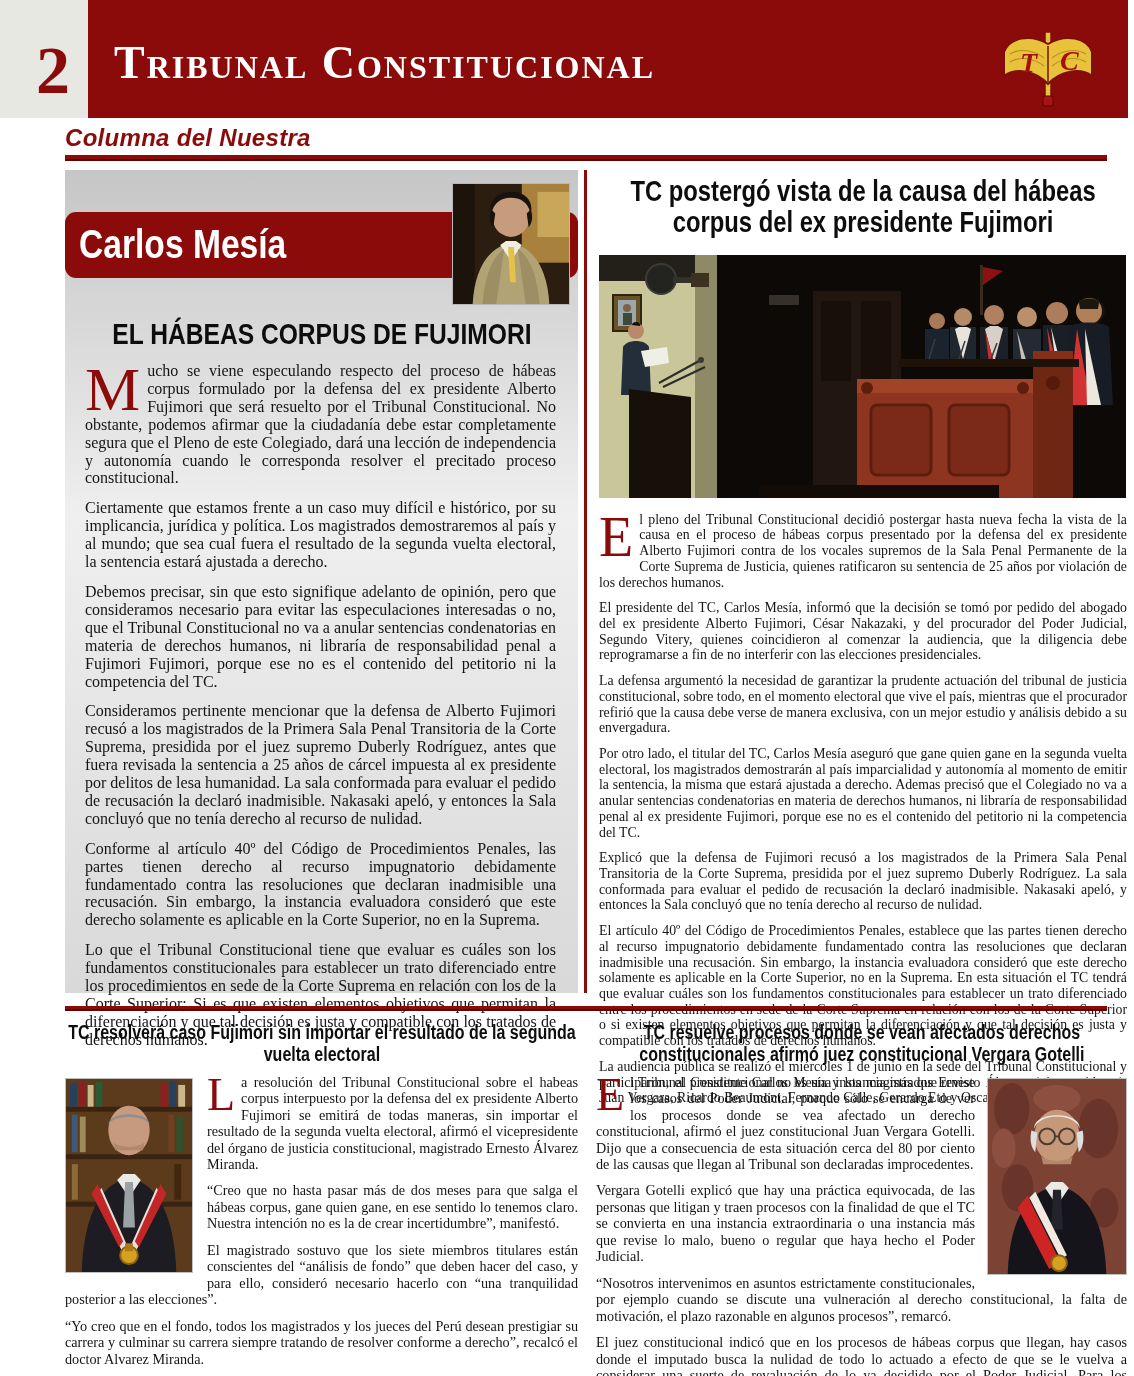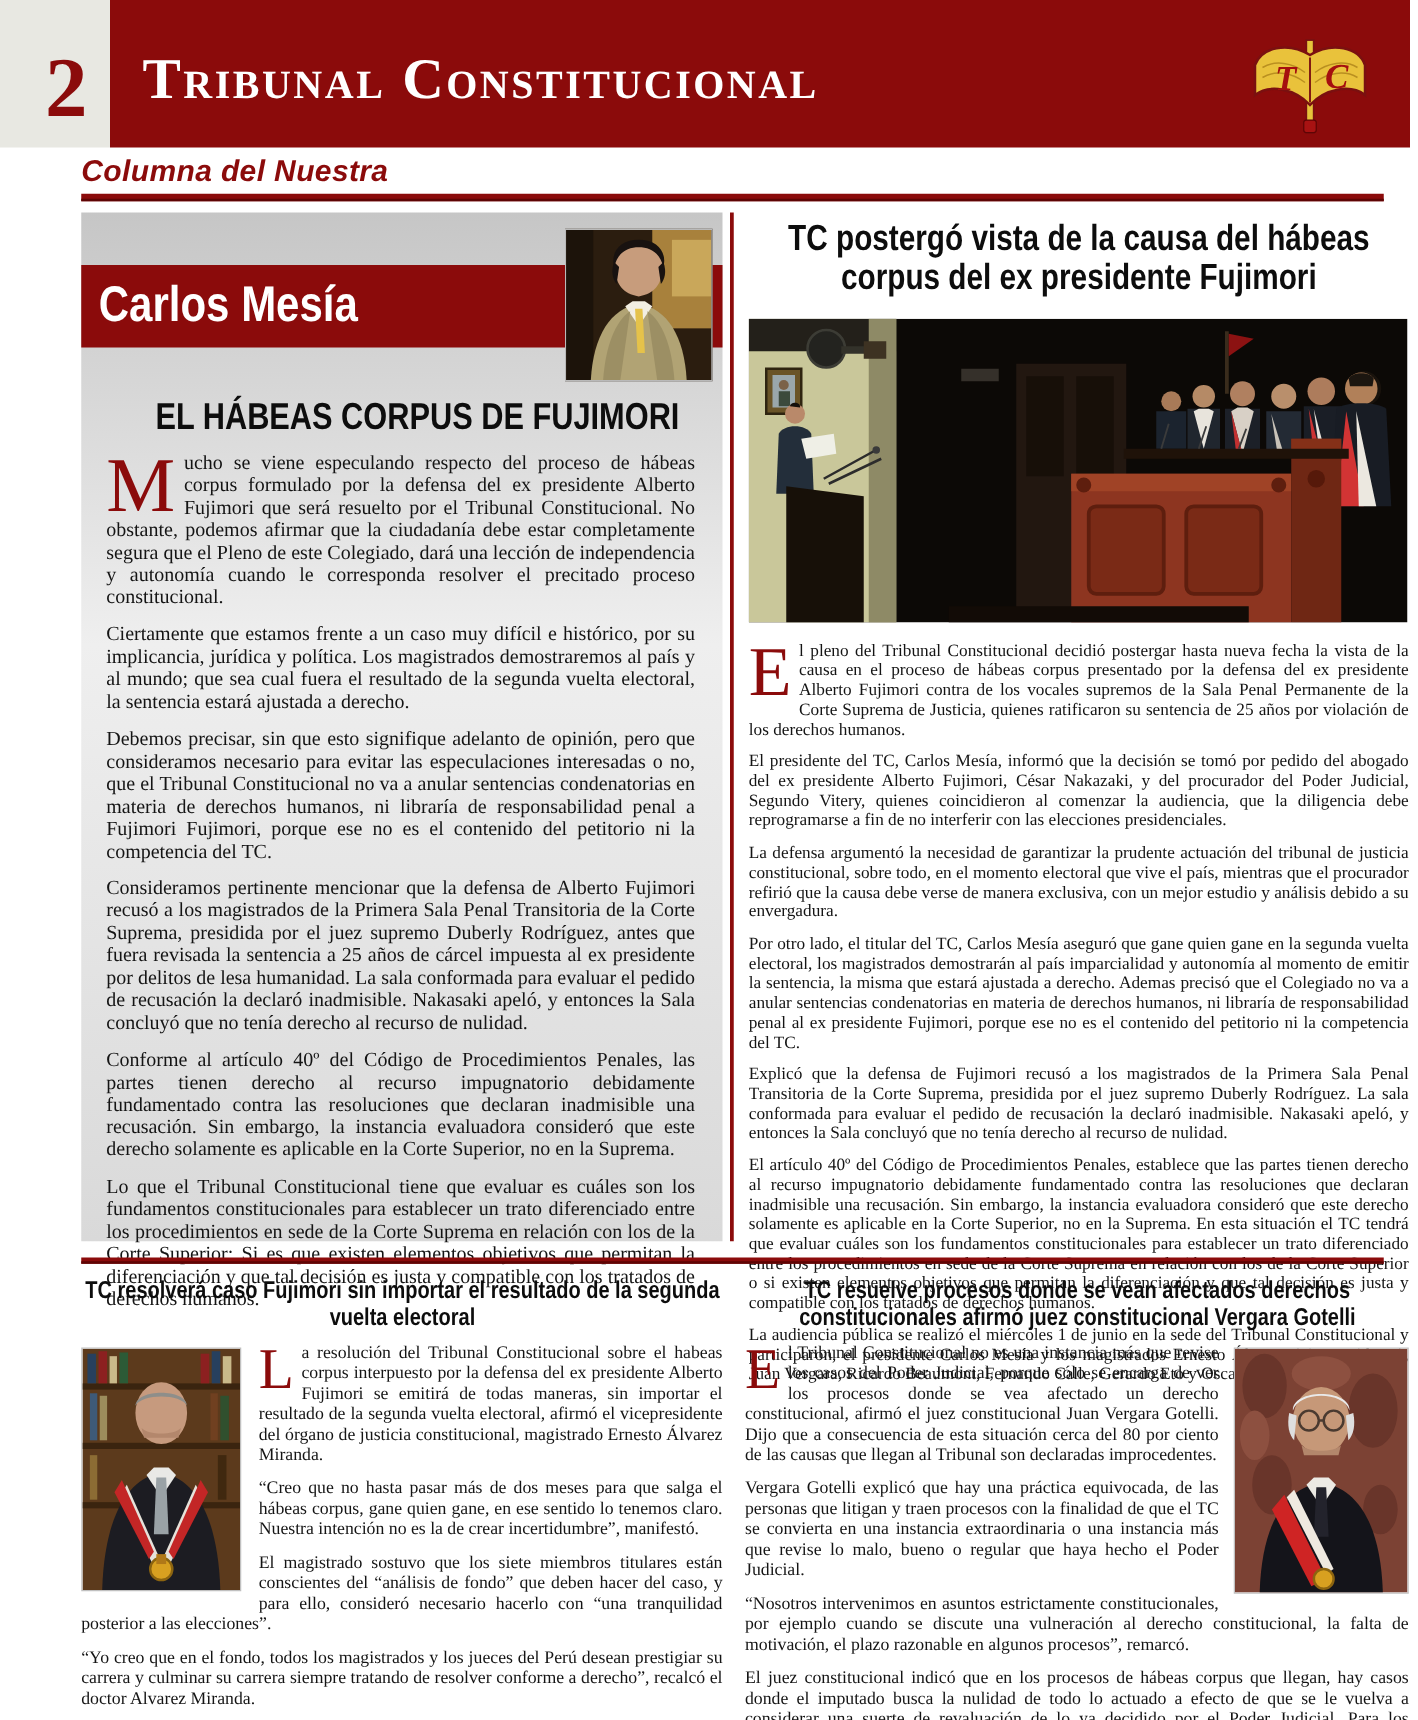--- a/index.html
+++ b/index.html
@@ -24,25 +24,25 @@
   .section-row{position:absolute;left:65px;top:124px;width:1042px;}
   .section-label{color:var(--maroon);font-family:"Liberation Sans",sans-serif;font-weight:bold;
     font-style:italic;font-size:24px;letter-spacing:0.3px;}
   .section-underline{margin-top:3px;height:6px;background:var(--maroon);border-bottom:2px solid var(--maroon-dark);}
   
   .cond{display:block;width:122%;margin-left:-11%;transform:scaleX(0.82);transform-origin:center top;}
   .cond-left{display:inline-block;transform:scaleX(0.84);transform-origin:left center;white-space:nowrap;}
   
   .director-box{position:absolute;left:65px;top:170px;width:513px;height:823px;
     background:linear-gradient(180deg,#c6c6c6 0%,#efefef 42%,#d9d9d9 100%);}
-  .author-band{position:absolute;left:0;top:42px;width:100%;height:66px;background:var(--maroon);}
+  .author-band{position:absolute;left:0;top:42px;width:100%;height:66px;background:var(--maroon);border-radius:11px;}
   .author-name{position:absolute;left:14px;top:0;height:66px;line-height:64px;color:#fff;
     font-family:"Liberation Sans",sans-serif;font-weight:bold;font-size:40px;}
   .author-photo{position:absolute;right:8px;top:13px;width:118px;height:122px;border:1px solid #b9b9b9;background:#2a1c10;}
-  .box-headline{position:absolute;left:12px;top:148px;width:100%;margin:0;text-align:center;
+  .box-headline{position:absolute;left:0;top:148px;width:100%;margin:0;text-align:center;
     font-family:"Liberation Sans",sans-serif;font-weight:bold;font-size:30px;color:#0d0d0d;line-height:1.05;}
   .box-body{position:absolute;left:20px;top:192px;width:471px;font-size:16px;line-height:1.12;
     text-align:justify;color:#141414;}
   .box-body p{margin:0 0 12px 0;}
   .dc{float:left;color:var(--maroon);font-weight:normal;}
   .dc-l{font-size:62px;line-height:50px;padding:2px 7px 0 0;}
   .dc-m{font-size:56px;line-height:46px;padding:2px 6px 0 0;}
   .dc-s{font-size:46px;line-height:38px;padding:2px 6px 0 0;}
   
   .v-divider{position:absolute;left:584px;top:170px;width:3px;height:823px;background:var(--maroon);}

